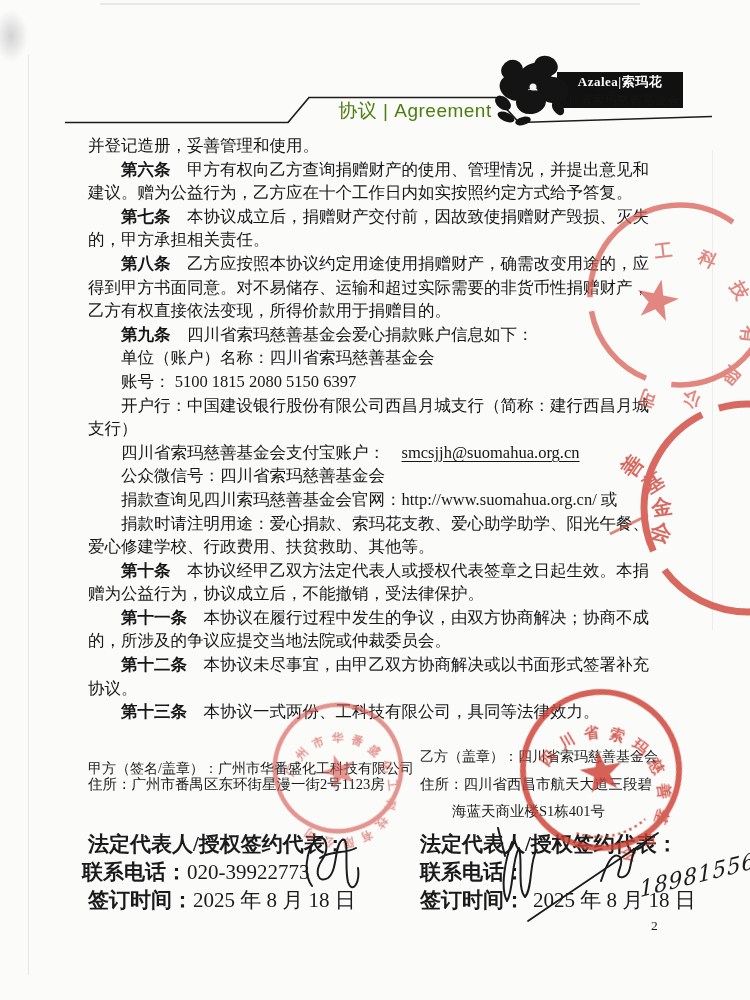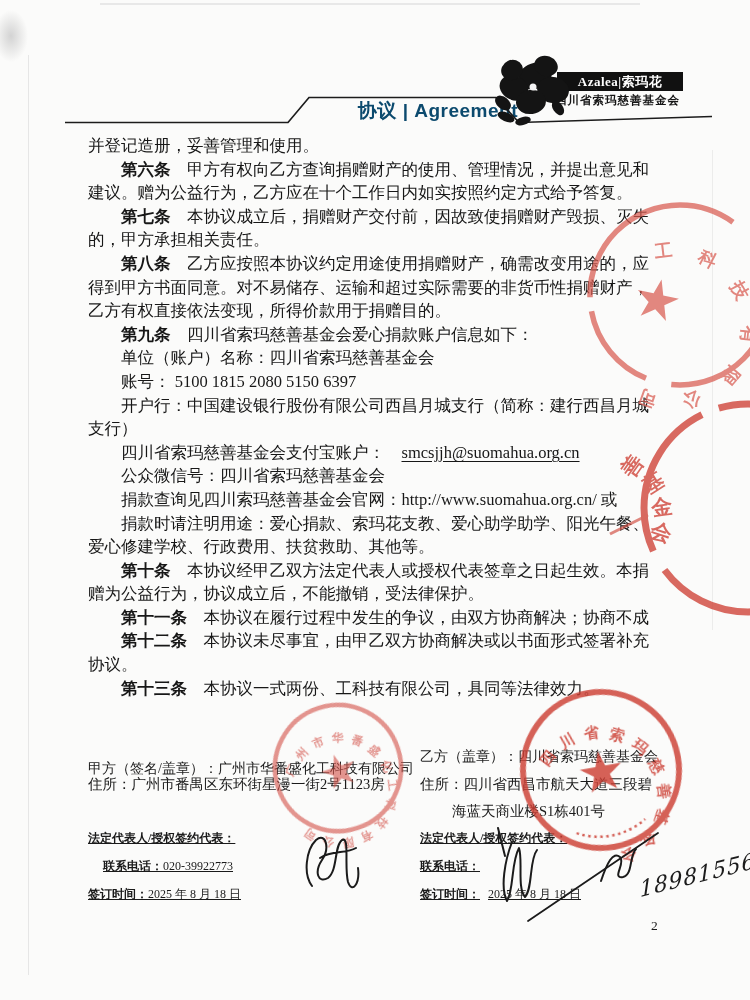--- a/index.html
+++ b/index.html
@@ -8,25 +8,25 @@
     background:#fbfbfa;
     font-family:"Liberation Serif","DejaVu Serif",serif;
     color:#1a1a1a;
   }
   
   .edge{position:absolute;background:#d9d9d9;}
   .blob{position:absolute;background:radial-gradient(closest-side,#c9c9c9,#fbfbfa);opacity:.8;}
   
   .banner-text{
     position:absolute;left:312px;top:98px;width:206px;height:24px;
-    text-align:right;font-weight:bold;font-size:19px;letter-spacing:.5px;
-    font-family:"Liberation Sans","DejaVu Sans",sans-serif;color:#0c4a6e;z-index:3;
+    text-align:center;font-weight:normal;font-size:19px;letter-spacing:.5px;
+    font-family:"Liberation Sans","DejaVu Sans",sans-serif;color:#4d7c0f;z-index:3;
   }
   .logo-band{
-    position:absolute;left:557px;top:72px;width:126px;height:19px;background:#111;
+    position:absolute;left:557px;top:72px;width:126px;height:36px;background:#111;
     color:#fff;text-align:center;line-height:19px;font-weight:bold;font-size:13px;
     font-family:"Liberation Serif","DejaVu Serif",serif;z-index:3;letter-spacing:.5px;
   }
   .logo-sub{
     position:absolute;left:551px;top:93px;width:133px;text-align:center;
     font-weight:bold;font-size:11.5px;letter-spacing:1px;color:#151515;z-index:3;
     font-family:"Liberation Sans","DejaVu Sans",sans-serif;
   }
   
   .doc{
@@ -34,21 +34,21 @@
     font-size:16.5px;line-height:23.6px;white-space:nowrap;color:#171717;
   }
   .doc .line{height:23.6px;}
   .doc .indent{padding-left:33px;}
   .bd{font-weight:bold;}
   .ul{text-decoration:underline;text-underline-offset:3px;}
   
   .abs{position:absolute;white-space:nowrap;z-index:1;}
   .sign-sm{font-size:14px;}
   .sign-md{font-size:14.5px;}
-  .sign-lg{font-size:12px;text-decoration:underline;}
+  .sign-lg{font-size:21px;}
   .lbl{font-weight:bold;}
   .pagenum{position:absolute;left:651px;top:918px;font-size:13.5px;z-index:1;}
   
   .overlay{position:absolute;left:0;top:0;z-index:4;pointer-events:none;}
   .stamps{mix-blend-mode:multiply;}
 </style>
 </head>
 <body>
 
 <div class="blob" style="left:-6px;top:10px;width:34px;height:52px;"></div>
@@ -79,35 +79,36 @@
     <div class="line indent"><span>开户行：中国建设银行股份有限公司西昌月城支行（简称：建行西昌月城</span></div>
     <div class="line"><span>支行）</span></div>
     <div class="line indent"><span>四川省索玛慈善基金会支付宝账户：　</span><span class="ul">smcsjjh@suomahua.org.cn</span></div>
     <div class="line indent"><span>公众微信号：四川省索玛慈善基金会</span></div>
     <div class="line indent"><span>捐款查询见四川索玛慈善基金会官网：http://www.suomahua.org.cn/ 或</span></div>
     <div class="line indent"><span>捐款时请注明用途：爱心捐款、索玛花支教、爱心助学助学、阳光午餐、</span></div>
     <div class="line"><span>爱心修建学校、行政费用、扶贫救助、其他等。</span></div>
     <div class="line indent"><span class="bd">第十条</span><span>　本协议经甲乙双方法定代表人或授权代表签章之日起生效。本捐</span></div>
     <div class="line"><span>赠为公益行为，协议成立后，不能撤销，受法律保护。</span></div>
     <div class="line indent"><span class="bd">第十一条</span><span>　本协议在履行过程中发生的争议，由双方协商解决；协商不成</span></div>
+    <div class="line"><span>的，所涉及的争议应提交当地法院或仲裁委员会。</span></div>
     <div class="line indent"><span class="bd">第十二条</span><span>　本协议未尽事宜，由甲乙双方协商解决或以书面形式签署补充</span></div>
     <div class="line"><span>协议。</span></div>
     <div class="line indent"><span class="bd">第十三条</span><span>　本协议一式两份、工科技有限公司，具同等法律效力。</span></div>
   </div>
 
 <div class="abs sign-sm" style="left:88px;top:748px;margin-top:12px;"><span>甲方（签名/盖章）：</span><span>广州市华番盛化工科技有限公司</span></div>
 <div class="abs sign-sm" style="left:420px;top:748px;"><span>乙方（盖章）：</span><span>四川省索玛慈善基金会</span></div>
 <div class="abs sign-md" style="left:88px;top:775px;">住所：广州市番禺区东环街星漫一街2号1123房</div>
 <div class="abs sign-md" style="left:420px;top:775px;">住所：四川省西昌市航天大道三段碧</div>
 <div class="abs sign-md" style="left:452px;top:802px;">海蓝天商业楼S1栋401号</div>
 
 <div class="abs sign-lg lbl" style="left:88px;top:830px;">法定代表人/授权签约代表：</div>
 <div class="abs sign-lg" style="left:420px;top:830px;"><span class="lbl">法定代表人/授权签约代表：</span></div>
 
-<div class="abs sign-lg" style="left:103px;top:858px;text-align:right;"><span class="lbl">联系电话：</span><span>020-39922773</span></div>
+<div class="abs sign-lg" style="left:82px;top:858px;text-align:right;"><span class="lbl">联系电话：</span><span>020-39922773</span></div>
 <div class="abs sign-lg" style="left:420px;top:858px;"><span class="lbl">联系电话：</span><span></span></div>
 
 <div class="abs sign-lg" style="left:88px;top:886px;"><span class="lbl">签订时间：</span><span>2025 年 8 月 18 日</span></div>
 <div class="abs sign-lg" style="left:420px;top:886px;"><span class="lbl">签订时间：</span><span style="padding-left:8px">2025 年 8 月 18 日</span></div>
 
 <div class="pagenum">2</div>
 
 <svg class="overlay" width="750" height="1000" viewBox="0 0 750 1000">
 
   <path d="M65,122.5 H288 L309,97.5 H496 L519,122.5 L712,116.5" fill="none" stroke="#1c1c1c" stroke-width="1.7"></path>

